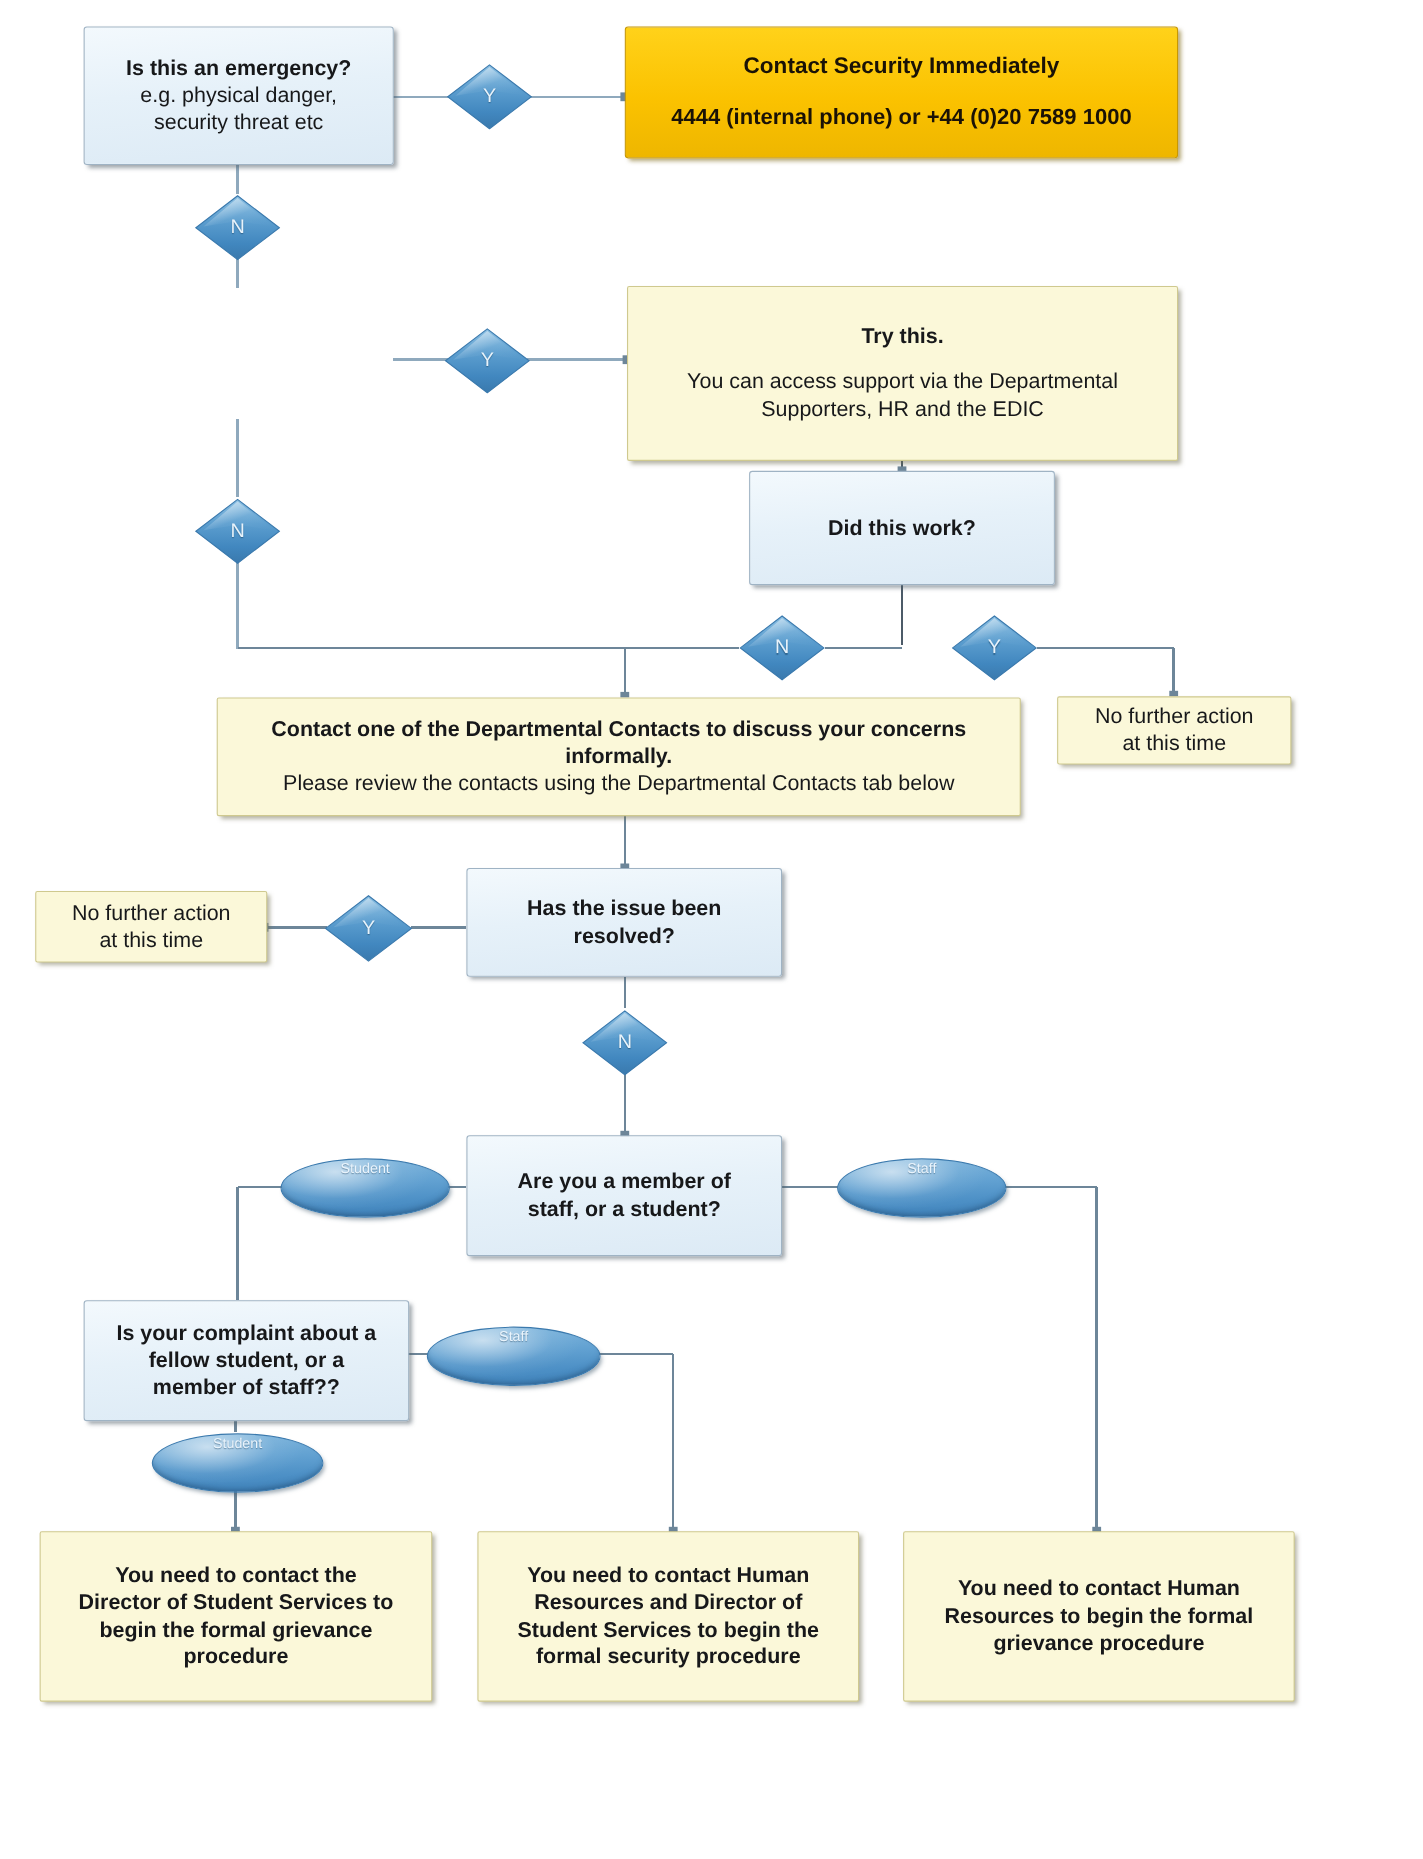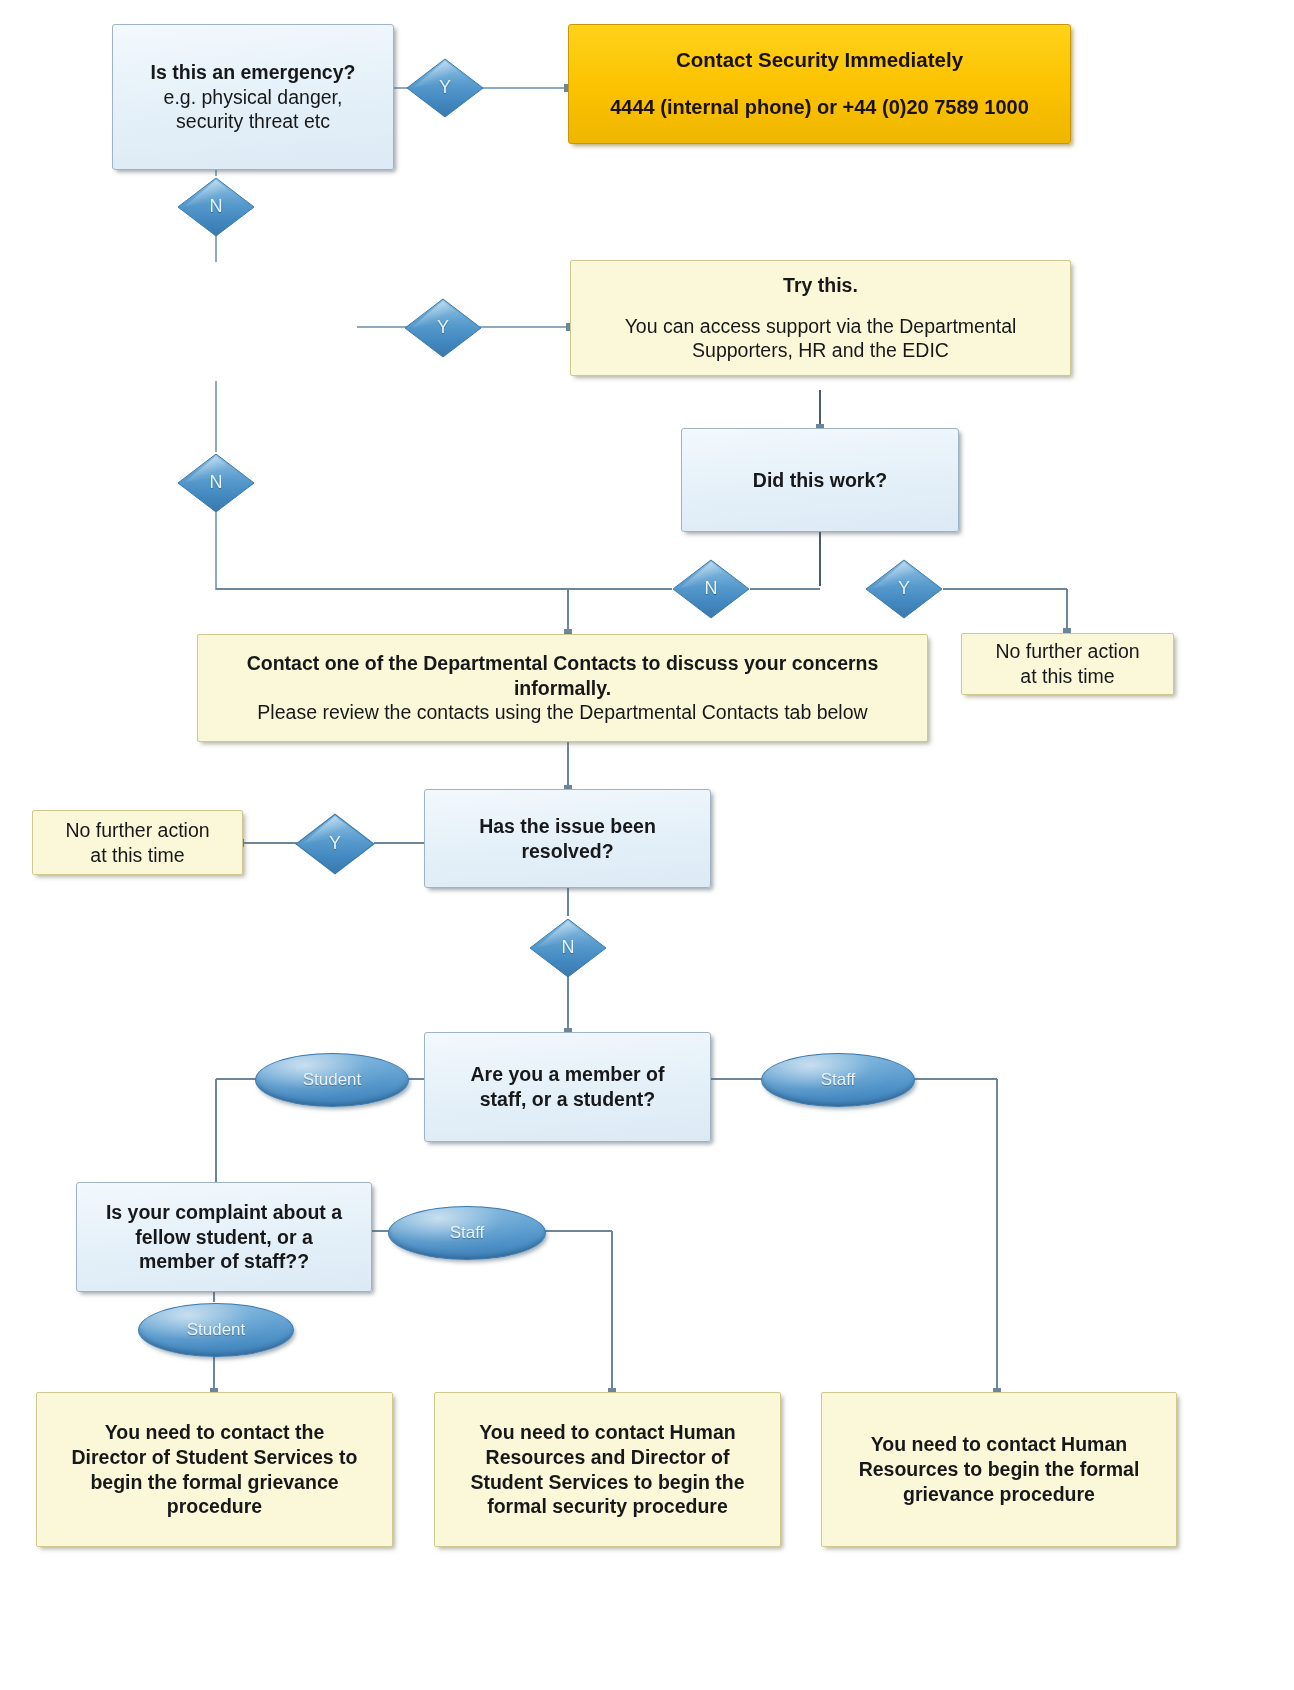--- a/index.html
+++ b/index.html
@@ -103,31 +103,31 @@
     font-size: 18px;
     font-family: "Liberation Sans", sans-serif;
     text-shadow: 0 1px 1px rgba(20,60,90,0.5);
     padding-bottom: 1px;
   }
 
   
   .ellipse {
     position: absolute;
     display: flex;
-    align-items: center;
+    align-items: flex-start;
     justify-content: center;
     border-radius: 50%;
     background:
       radial-gradient(ellipse at 32% 22%, rgba(255,255,255,0.62) 0%, rgba(255,255,255,0.06) 42%, rgba(255,255,255,0) 60%),
       linear-gradient(178deg, #7fb6dd 0%, #63a2d2 40%, #4d90c6 72%, #3f82ba 100%);
     border: 1px solid #3a79ad;
     box-shadow: 2px 3px 4px -1px rgba(60,85,105,0.5),
                 inset 0 -4px 6px -3px rgba(25,60,95,0.55);
     color: #eaf4fc;
-    font-size: 17px;
+    font-size: 13px;
     text-shadow: 0 1px 1px rgba(20,60,90,0.45);
   }
 </style>
 </head>
 <body>
 
 <div id="canvas">
 
   <svg id="wires" viewBox="0 0 1294 1690" width="1294" height="1690" aria-hidden="true">
     <g stroke="#8fa9bd" stroke-width="2.2" fill="none" shape-rendering="crispEdges">
@@ -207,21 +207,21 @@
       <rect x="210" y="1388" width="8" height="5"></rect>
       <rect x="239" y="839" width="5" height="8"></rect>
       <rect x="564" y="785" width="8" height="5"></rect>
       <rect x="816" y="424" width="8" height="5"></rect>
       <rect x="564" y="1028" width="8" height="5"></rect>
       <rect x="564" y="84" width="5" height="8"></rect>
       <rect x="566" y="323" width="5" height="8"></rect>
     </g>
   </svg>
 
-  <div class="node box-blue" style="left:76px; top:24px; width:282px; height:146px;margin-left:36px;">
+  <div class="node box-blue" style="left:76px; top:24px; width:282px; height:126px;">
     <span class="n-line">Is this an emergency?</span>
     <span class="n-line n-sub">e.g. physical danger,</span>
     <span class="n-line n-sub">security threat etc</span>
   </div>
 
   <div class="diamond" style="left:406px; top:58px; width:78px; height:60px;">
     <svg class="dshape" viewBox="0 0 78 60">
       <defs>
         <linearGradient id="dgrad" x1="0" y1="0" x2="0" y2="1">
           <stop offset="0%" stop-color="#8cc0e3"></stop>
@@ -256,21 +256,21 @@
 
 
   <div class="diamond" style="left:404px; top:298px; width:78px; height:60px;">
     <svg class="dshape" viewBox="0 0 78 60">
       <polygon points="39,1 77,30 39,59 1,30" fill="url(#dgrad)" stroke="#3a79ad" stroke-width="1"></polygon>
       <polygon points="39,3 72,29 39,24 8,29" fill="url(#dgloss)"></polygon>
     </svg>
     <span class="dlabel">Y</span>
   </div>
 
-  <div class="node box-yellow" style="left:570px; top:260px; width:501px; height:116px;">
+  <div class="node box-yellow" style="left:570px; top:260px; width:501px; height:159px;">
     <span class="n-line" style="font-weight:bold; margin-bottom:16px;">Try this.</span>
     <span class="n-line">You can access support via the Departmental</span>
     <span class="n-line">Supporters, HR and the EDIC</span>
   </div>
 
   <div class="diamond" style="left:177px; top:453px; width:78px; height:60px;">
     <svg class="dshape" viewBox="0 0 78 60">
       <polygon points="39,1 77,30 39,59 1,30" fill="url(#dgrad)" stroke="#3a79ad" stroke-width="1"></polygon>
       <polygon points="39,3 72,29 39,24 8,29" fill="url(#dgloss)"></polygon>
     </svg>

